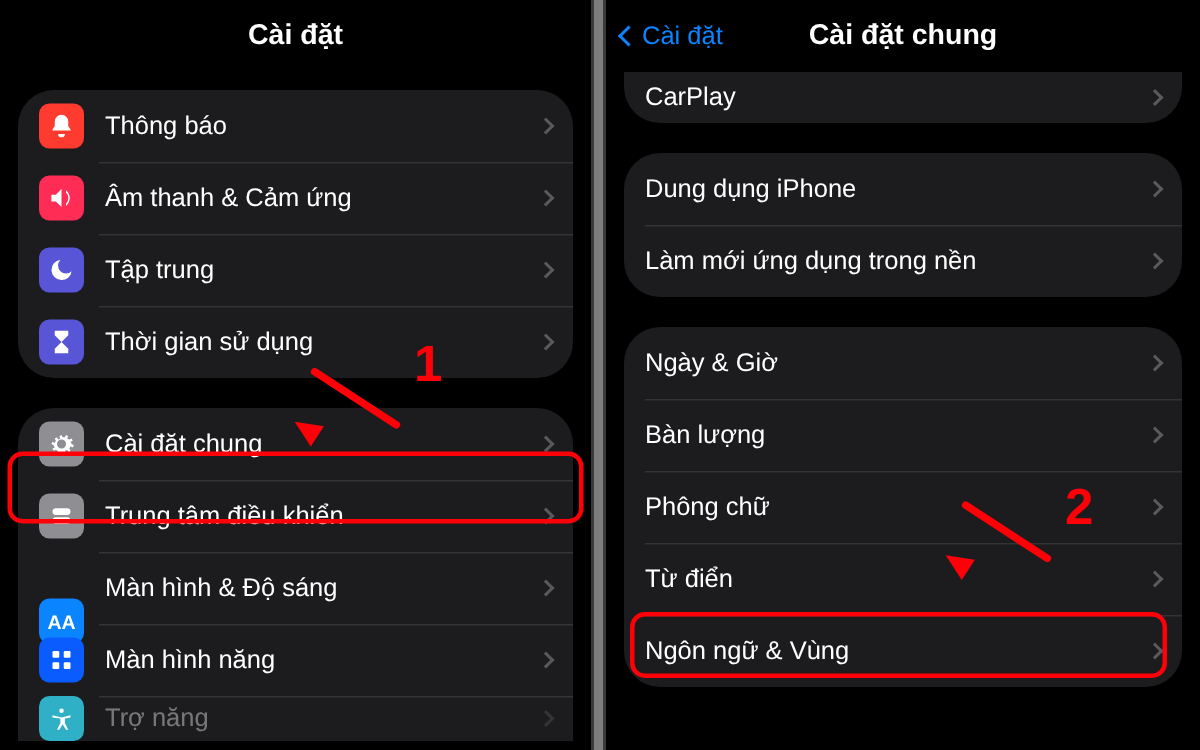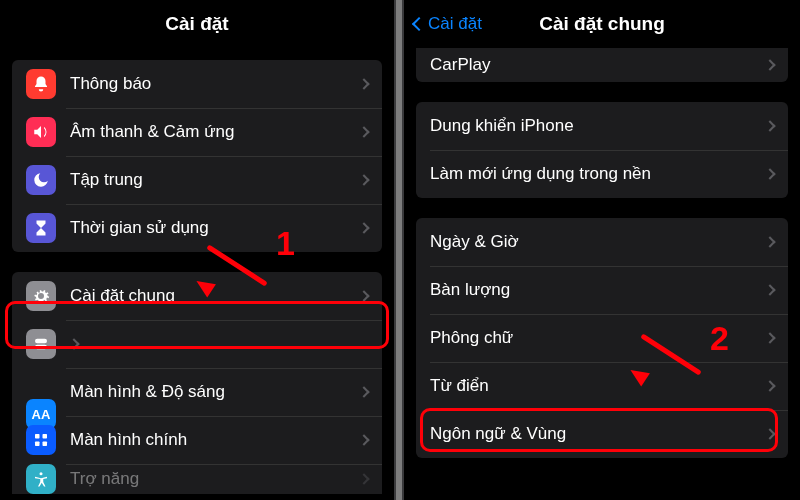--- a/index.html
+++ b/index.html
@@ -9,21 +9,21 @@
   .phone.left { left:0; border-right:2px solid #3a3a3c; }
   .phone.right { left:402px; width:398px; border-left:2px solid #3a3a3c; }
 
   
   .hdr { height:48px; display:flex; align-items:center; justify-content:center; position:relative; }
   .hdr-title { font-size:19px; font-weight:600; color:#fff; }
   .back { position:absolute; left:10px; display:flex; align-items:center; gap:4px; color:#0a84ff; font-size:17px; }
   .back .chev { width:10px; height:10px; border-left:2.5px solid #0a84ff; border-bottom:2.5px solid #0a84ff; transform:rotate(45deg); display:inline-block; }
 
   
-  .group { margin:12px 12px 20px; background:#1c1c1e; border-radius:6px; overflow:hidden; }
+  .group { margin:12px 12px 20px; background:#1c1c1e; border-radius:24px; overflow:hidden; }
   .row { height:48px; display:flex; align-items:center; padding:0 14px; position:relative; }
   .row + .row::before { content:""; position:absolute; left:54px; right:0; top:0; height:1px; background:#333; }
   .group.noicons .row + .row::before { left:14px; }
   .icon { width:30px; height:30px; border-radius:7px; margin-right:14px; flex-shrink:0; display:flex; align-items:center; justify-content:center; }
   .label { flex:1; font-size:17px; color:#fff; }
   .chevr { width:8px; height:8px; border-top:2.2px solid #5a5a5e; border-right:2.2px solid #5a5a5e; transform:rotate(45deg); }
 
   
   .i-red   { background:#ff3b30; }
   .i-pink  { background:#ff2d55; }
@@ -123,39 +123,40 @@
         <div class="label">Cài đặt chung</div>
         <div class="chevr"></div>
       </div>
       <div class="row">
         <div class="icon i-gray">
             <svg viewBox="0 0 24 24">
               <rect x="4" y="5" width="16" height="6" rx="3"></rect>
               <rect x="4" y="13" width="16" height="6" rx="3"></rect>
             </svg>
           </div>
+        <div class="label">Trung tâm điều khiển</div>
         <div class="chevr"></div>
       </div>
       <div class="row">
         <div class="icon i-blue">
             <span class="glyph" style="font-size:13px">AA</span>
           </div>
         <div class="label">Màn hình &amp; Độ sáng</div>
         <div class="chevr"></div>
       </div>
       <div class="row">
         <div class="icon i-darkblue">
             <svg viewBox="0 0 24 24">
               <rect x="4" y="4" width="6" height="6" rx="1"></rect>
               <rect x="14" y="4" width="6" height="6" rx="1"></rect>
               <rect x="4" y="14" width="6" height="6" rx="1"></rect>
               <rect x="14" y="14" width="6" height="6" rx="1"></rect>
             </svg>
           </div>
-        <div class="label">Màn hình chính</div>
+        <div class="label">Màn hình năng</div>
         <div class="chevr"></div>
       </div>
       <div class="row">
         <div class="icon i-teal">
             <svg viewBox="0 0 24 24">
               <circle cx="12" cy="5" r="2"></circle>
               <path d="M4 9l8 2 8-2v2l-5 1v4l3 6h-2l-3-5-3 5H8l3-6v-4L4 11V9z"></path>
             </svg>
           </div>
         <div class="label">Trợ năng</div>
@@ -175,21 +176,21 @@
 
     <div class="group noicons peek-top">
       <div class="row">
         <div class="label">CarPlay</div>
         <div class="chevr"></div>
       </div>
     </div>
 
     <div class="group noicons">
       <div class="row">
-        <div class="label">Dung khiển iPhone</div>
+        <div class="label">Dung dụng iPhone</div>
         <div class="chevr"></div>
       </div>
       <div class="row">
         <div class="label">Làm mới ứng dụng trong nền</div>
         <div class="chevr"></div>
       </div>
     </div>
 
     <div class="group noicons">
       <div class="row">

